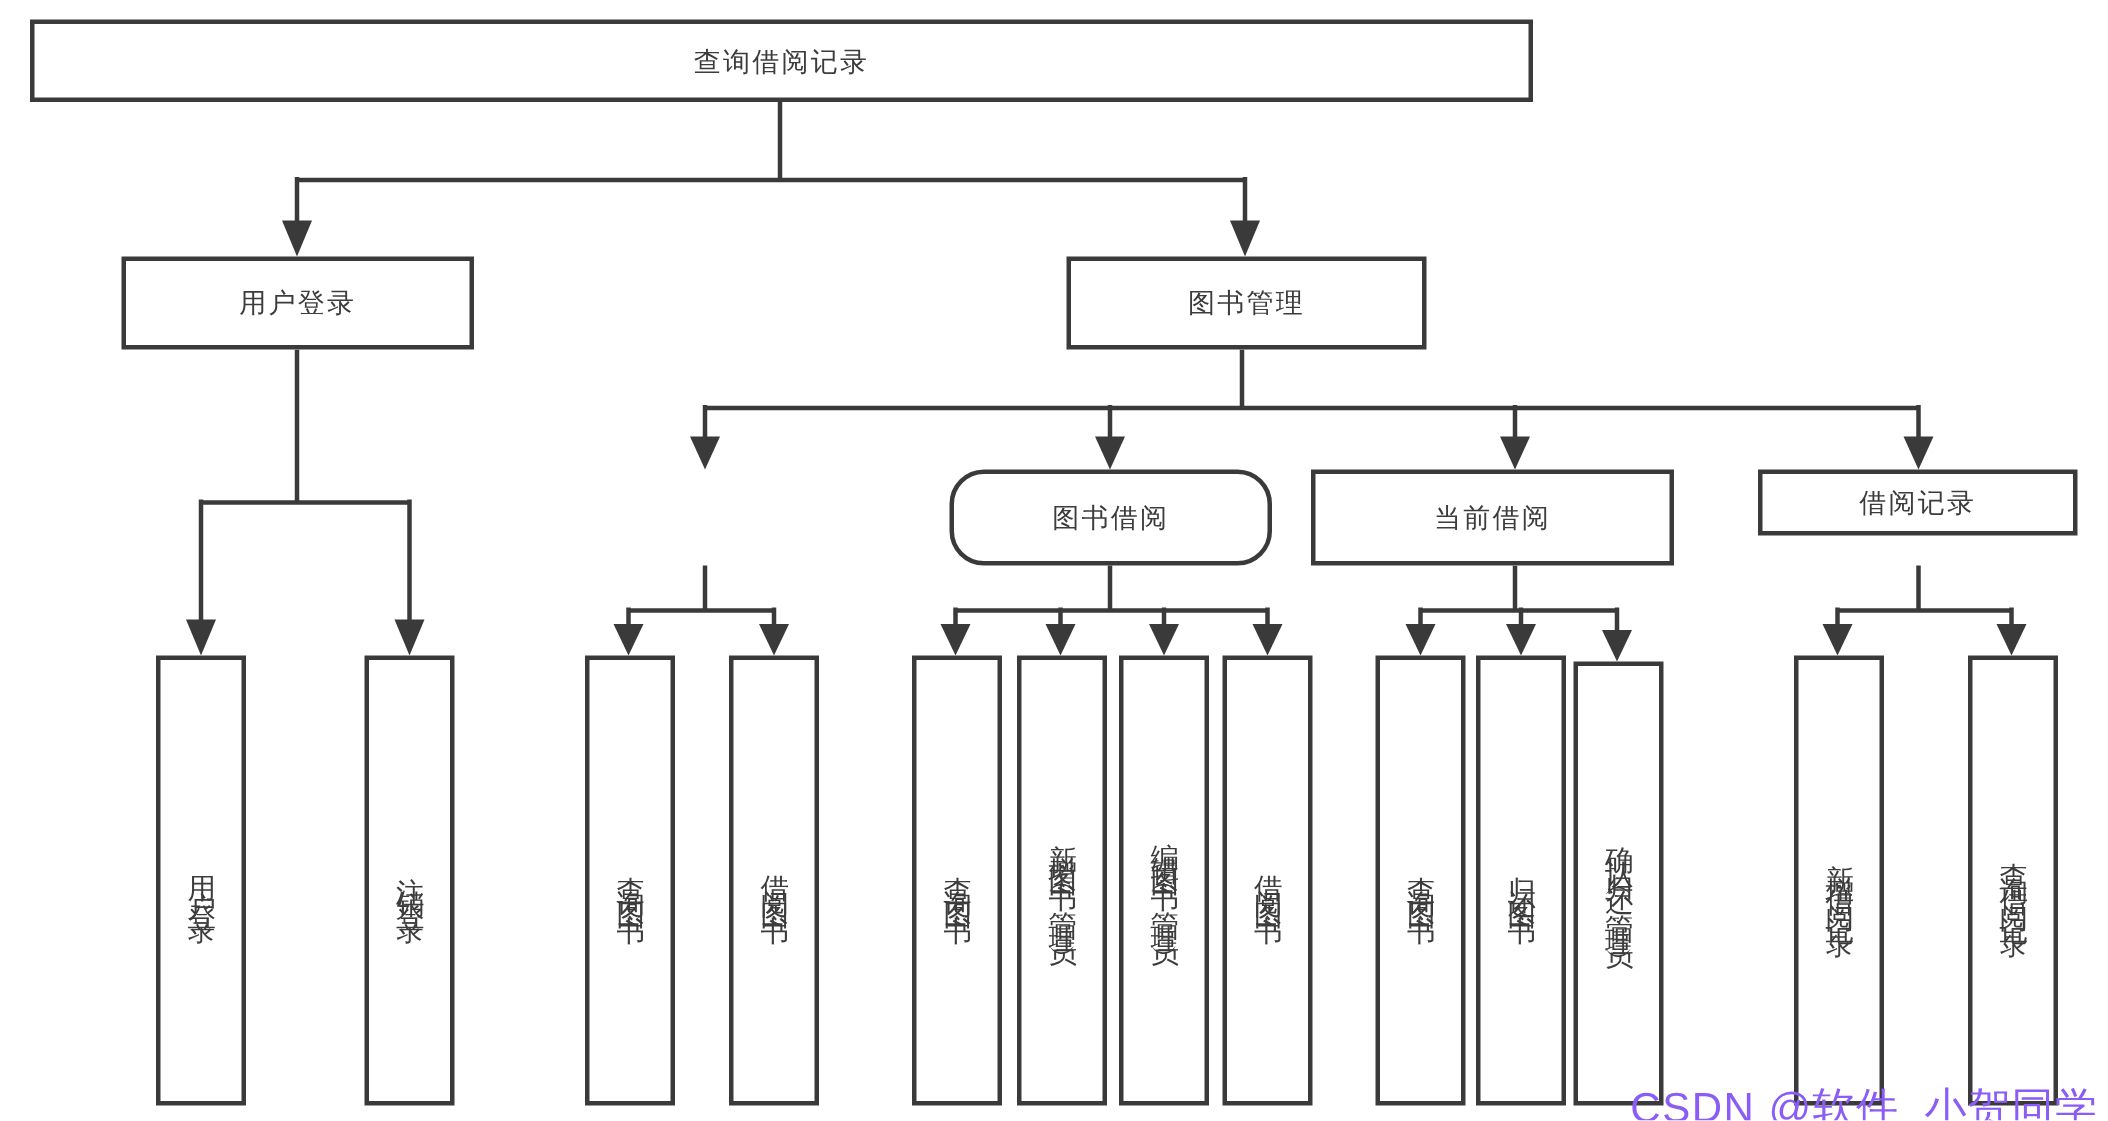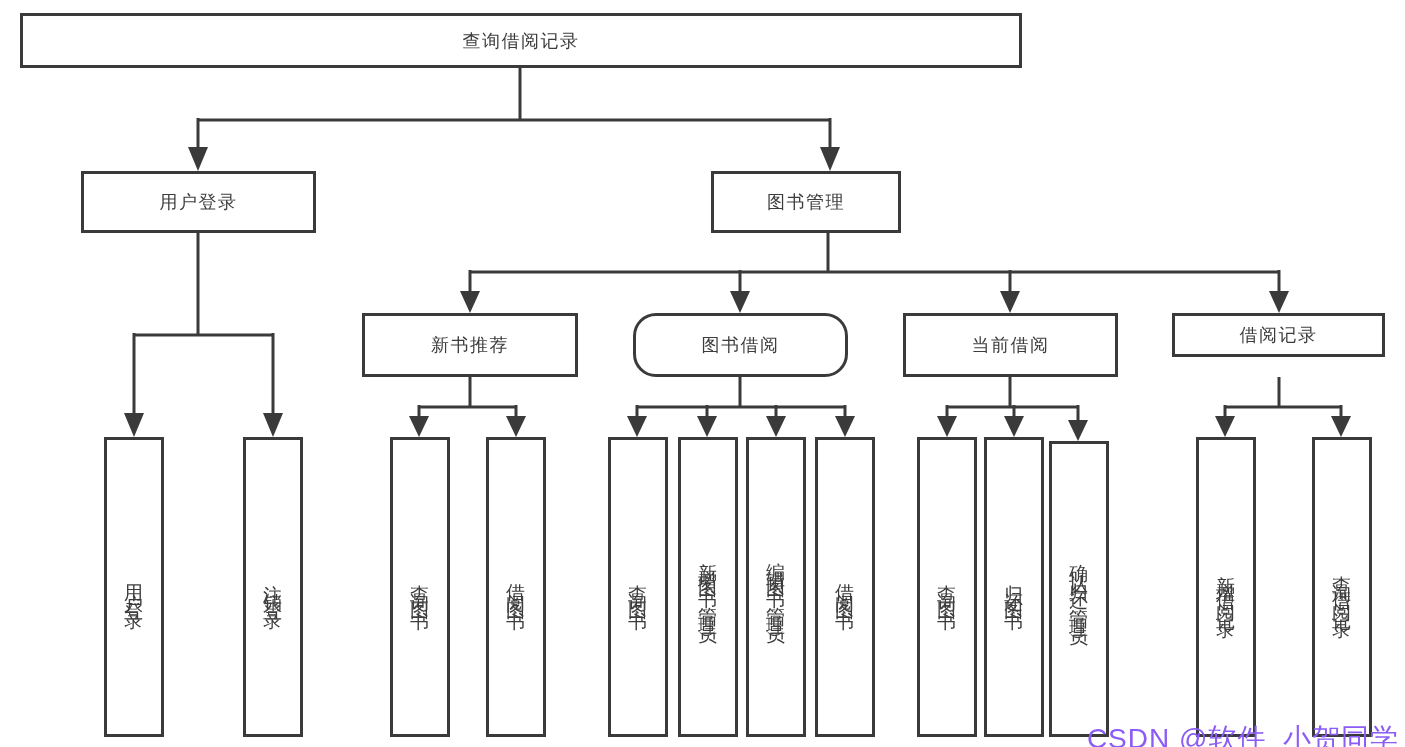--- a/index.html
+++ b/index.html
@@ -129,25 +129,24 @@
       <polygon points="1068,420 1088,420 1078,441"></polygon>
 
       <polygon points="1215,416 1235,416 1225,437"></polygon>
       <polygon points="1331,416 1351,416 1341,437"></polygon>
     </g>
   </svg>
 
   <div class="box h-box" style="left:20px; top:13px; width:1002px; height:55px;">查询借阅记录</div>
 
   <div class="box h-box" style="left:81px; top:171px; width:235px; height:62px;">用户登录</div>
-  <div class="box h-box" style="left:711px; top:171px; width:190px; height:62px;">图书管理</div>
+  <div class="box h-box" style="left:711px; top:171px; width:240px; height:62px;">图书管理</div>
 
-  <div class="box h-box" style="left:362px; top:313px; width:216px; height:64px;">新书推荐</div>
   <div class="box h-box" style="left:633px; top:313px; width:215px; height:64px;border-radius:23px;">图书借阅</div>
-  <div class="box h-box" style="left:903px; top:313px; width:215px; height:64px;">当前借阅</div>
+  <div class="box h-box" style="left:874px; top:313px; width:242px; height:64px;">当前借阅</div>
   <div class="box h-box" style="left:1172px; top:313px; width:213px; height:44px;">借阅记录</div>
 
   <div class="box v-box" style="left:104px; top:437px; width:60px; height:300px;">用户登录</div>
   <div class="box v-box" style="left:243px; top:437px; width:60px; height:300px;">注销登录</div>
 
   <div class="box v-box" style="left:390px; top:437px; width:60px; height:300px;">查询图书</div>
   <div class="box v-box" style="left:486px; top:437px; width:60px; height:300px;">借阅图书</div>
 
   <div class="box v-box" style="left:608px; top:437px; width:60px; height:300px;">查询图书</div>
   <div class="box v-box" style="left:678px; top:437px; width:60px; height:300px;">新增图书（管理员）</div>

